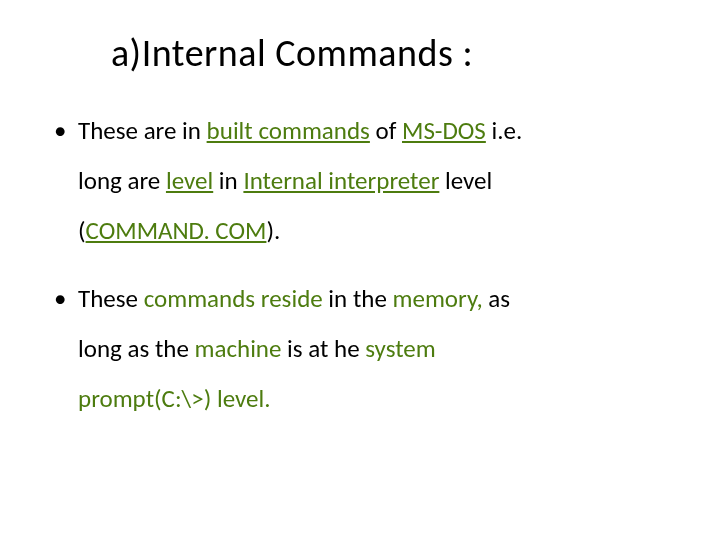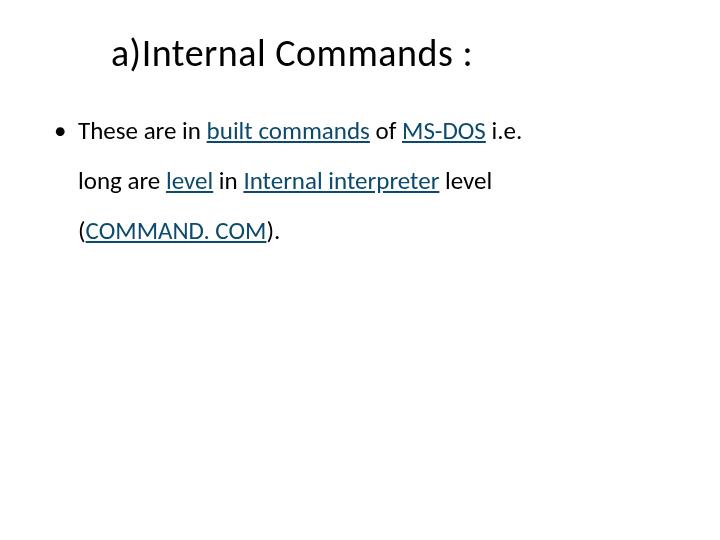--- a/index.html
+++ b/index.html
@@ -38,33 +38,36 @@
   }
   ul.bullets > li::before {
     content: "•";
     position: absolute;
     left: 4px;
     top: 0;
     font-size: 25px;
     line-height: 2.0;
     color: #000;
   }
-  .red { color: #0c4a6e; }
+  .red { color: #4d7c0f; }
   .u { text-decoration: underline; }
 </style>
 </head>
 <body>
 
 <div class="slide">
 
   <div class="title">a)Internal Commands :</div>
 
   <ul class="bullets">
 
     <li>
       <span>These are in </span><span class="red u">built commands</span><span> of </span><span class="red u">MS-DOS</span><span> i.e. long are </span><span class="red u">level</span><span> in </span><span class="red u">Internal interpreter</span><span> level (</span><span class="red u">COMMAND. COM</span><span>).</span>
     </li>
 
+    <li>
+      <span>These </span><span class="red">commands reside</span><span> in the </span><span class="red">memory,</span><span> as long as the </span><span class="red">machine</span><span> is at he </span><span class="red">system prompt(</span><span class="red">C:\&gt;</span><span class="red">) </span><span class="red">level.</span>
+    </li>
 
 
   </ul>
 
 </div>
 
 </body></html>

